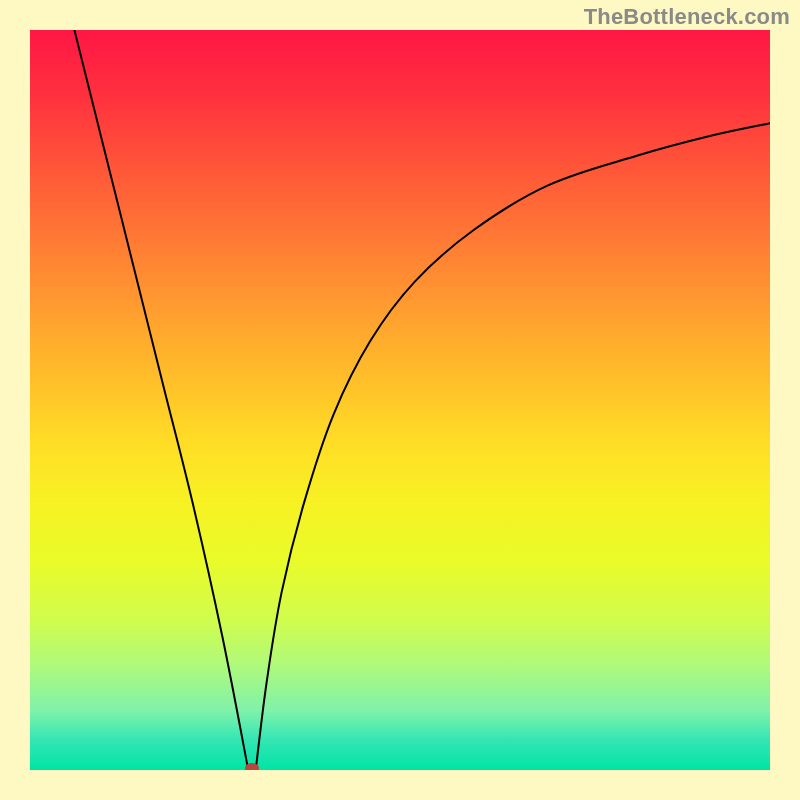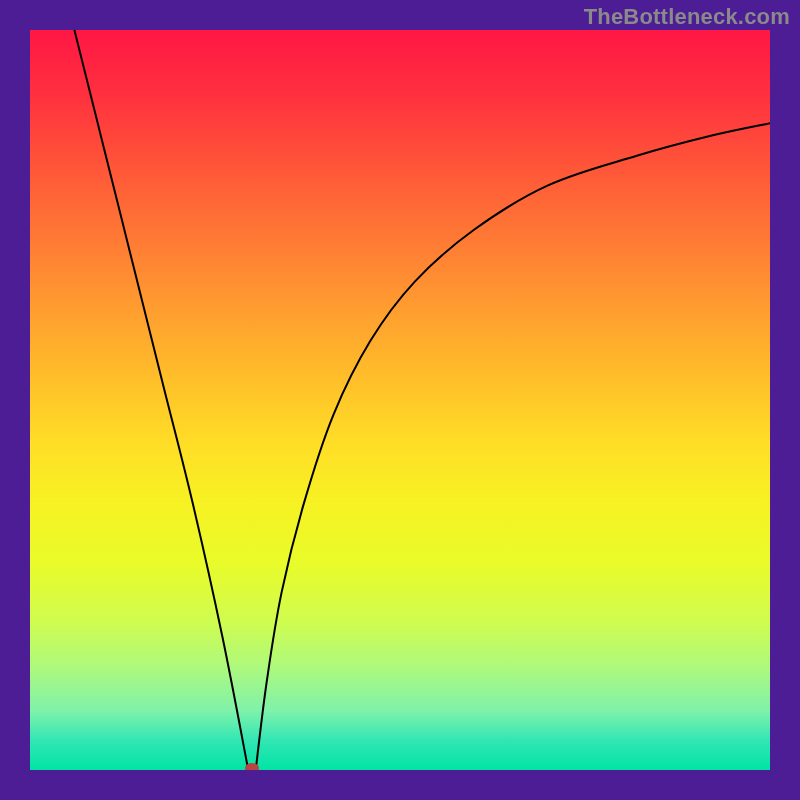--- a/index.html
+++ b/index.html
@@ -8,21 +8,21 @@
     width: 800px;
     height: 800px;
     overflow: hidden;
     background: #000;
     font-family: Arial, Helvetica, sans-serif;
   }
   .frame {
     position: relative;
     width: 800px;
     height: 800px;
-    background: #4c1d95;
+    background: #fef9c3;
   }
   .plot-area {
     position: absolute;
     left: 30px;
     top: 30px;
     width: 740px;
     height: 740px;
     
     background: linear-gradient(
       to bottom,

